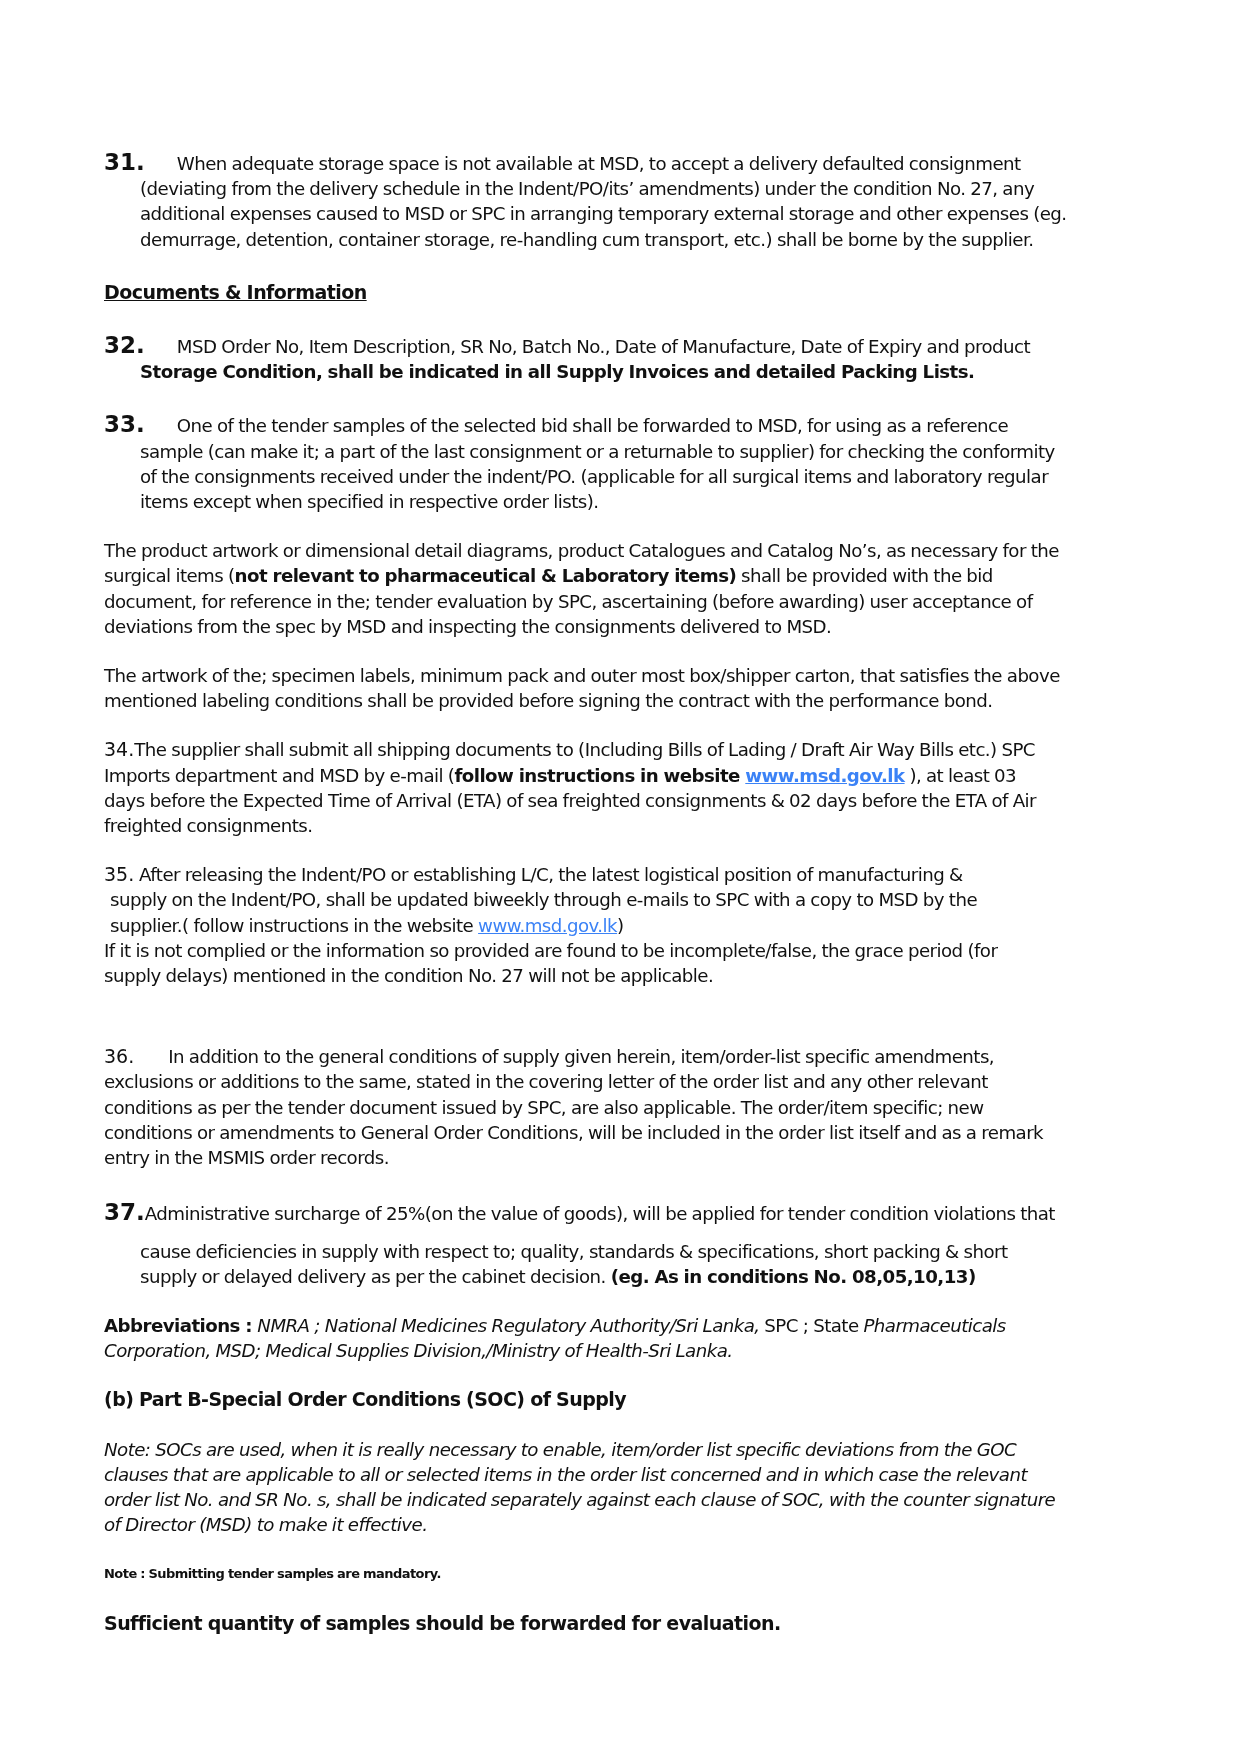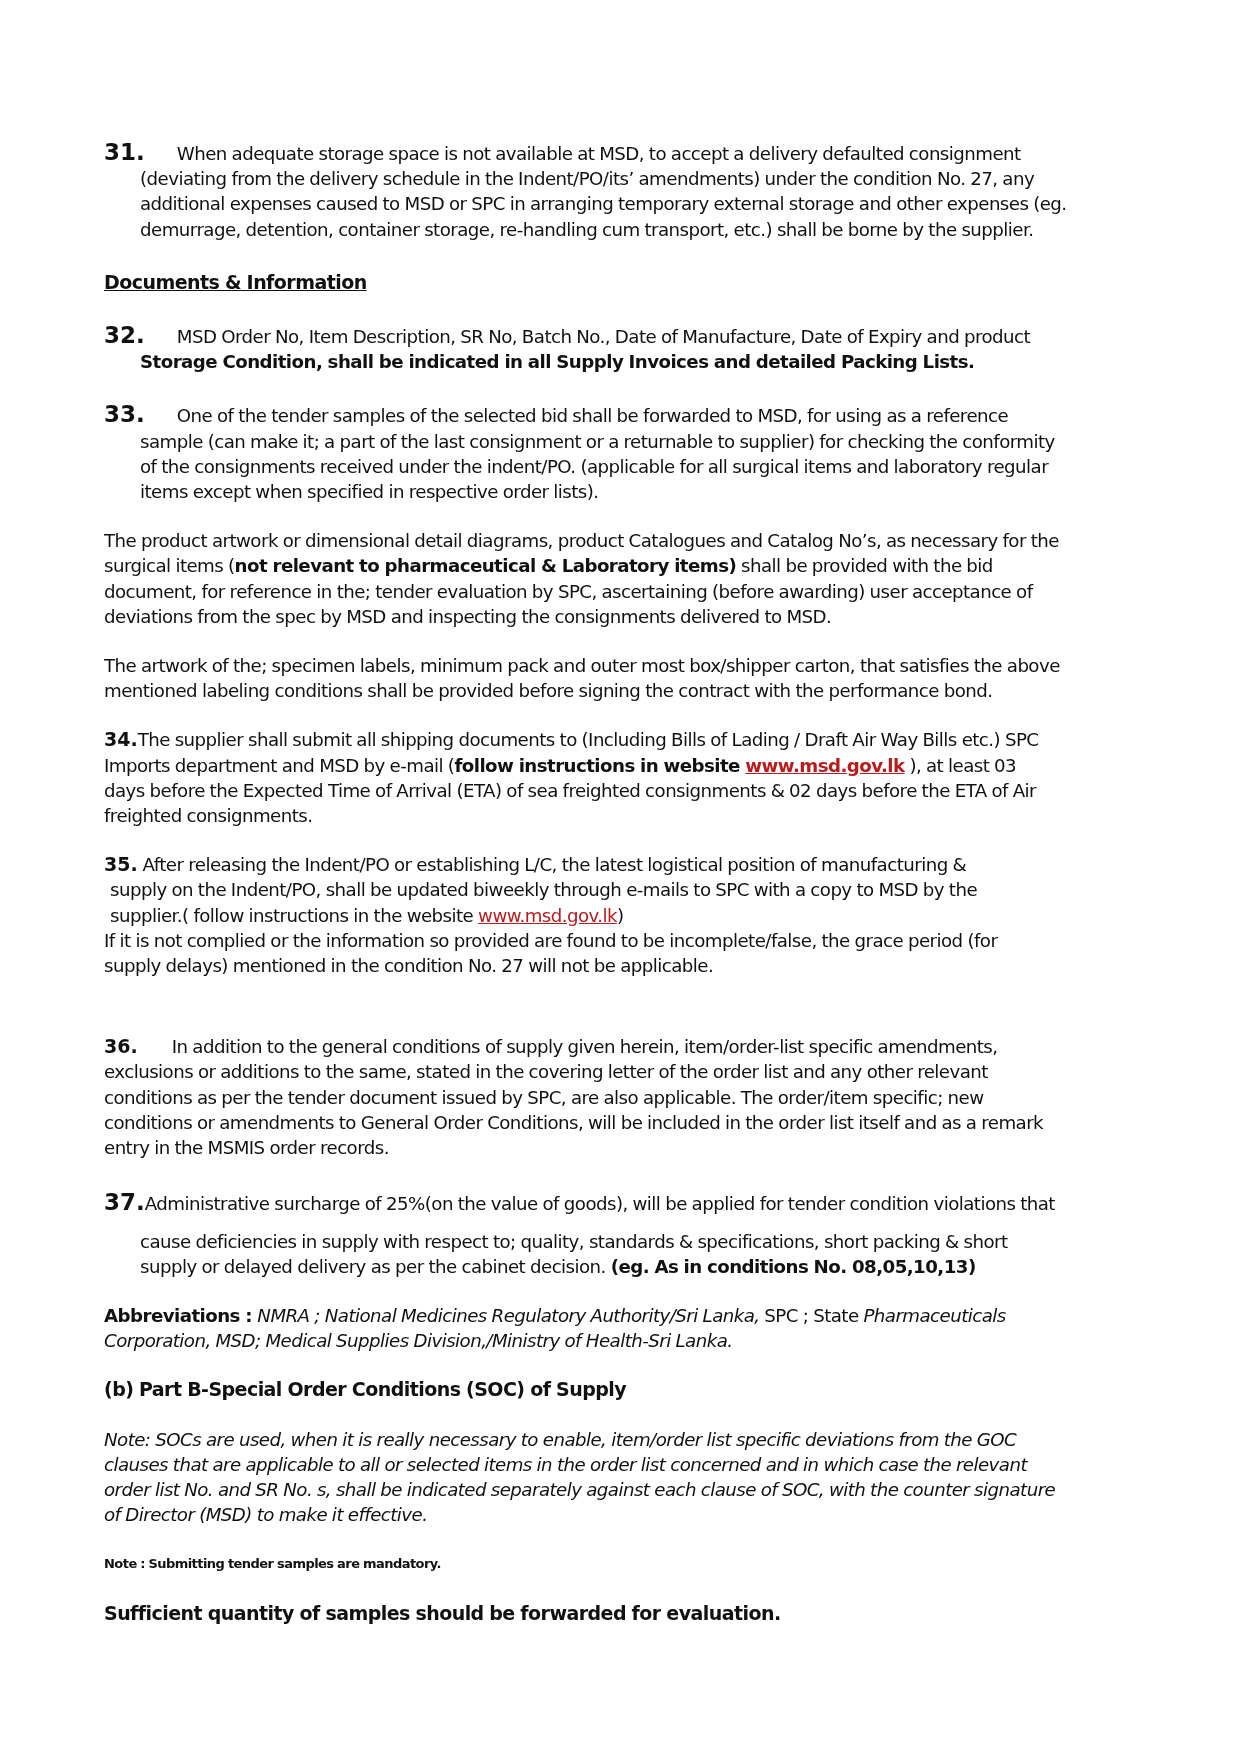--- a/index.html
+++ b/index.html
@@ -11,51 +11,51 @@
       width: 1241px;
       height: 1755px;
       position: relative;
       overflow: hidden;
       font-family: "DejaVu Sans", sans-serif;
       color: #111111;
     }
     .page {
       position: absolute;
       left: 104px;
-      top: 140px;
+      top: 150px;
       width: 1040px;
       font-size: 18.2px;
       line-height: 25.2px;
       letter-spacing: -0.55px;
       word-spacing: -0.4px;
     }
     .num-big {
       font-weight: bold;
       font-size: 23px;
       margin-right: 32px;
       letter-spacing: 0;
     }
     .num-small {
-      font-weight: bold;
+      font-weight: normal;
       font-size: 19px;
       letter-spacing: 0;
     }
     .heading {
       font-weight: bold;
       text-decoration: underline;
       font-size: 19px;
     }
     .block { margin: 0; }
     .gap-sm { height: 24px; }
     .gap-md { height: 28px; }
     .gap-lg { height: 30px; }
     b, .bold { font-weight: bold; }
     i, .ital { font-style: italic; }
     a.link {
-      color: #b91c1c;
+      color: #3b82f6;
     }
     a.link.bold { font-weight: bold; }
     .u { }
     .indent-1 { padding-left: 6px; }
   </style>
 </head>
 <body>
 
 <div class="page">
 

